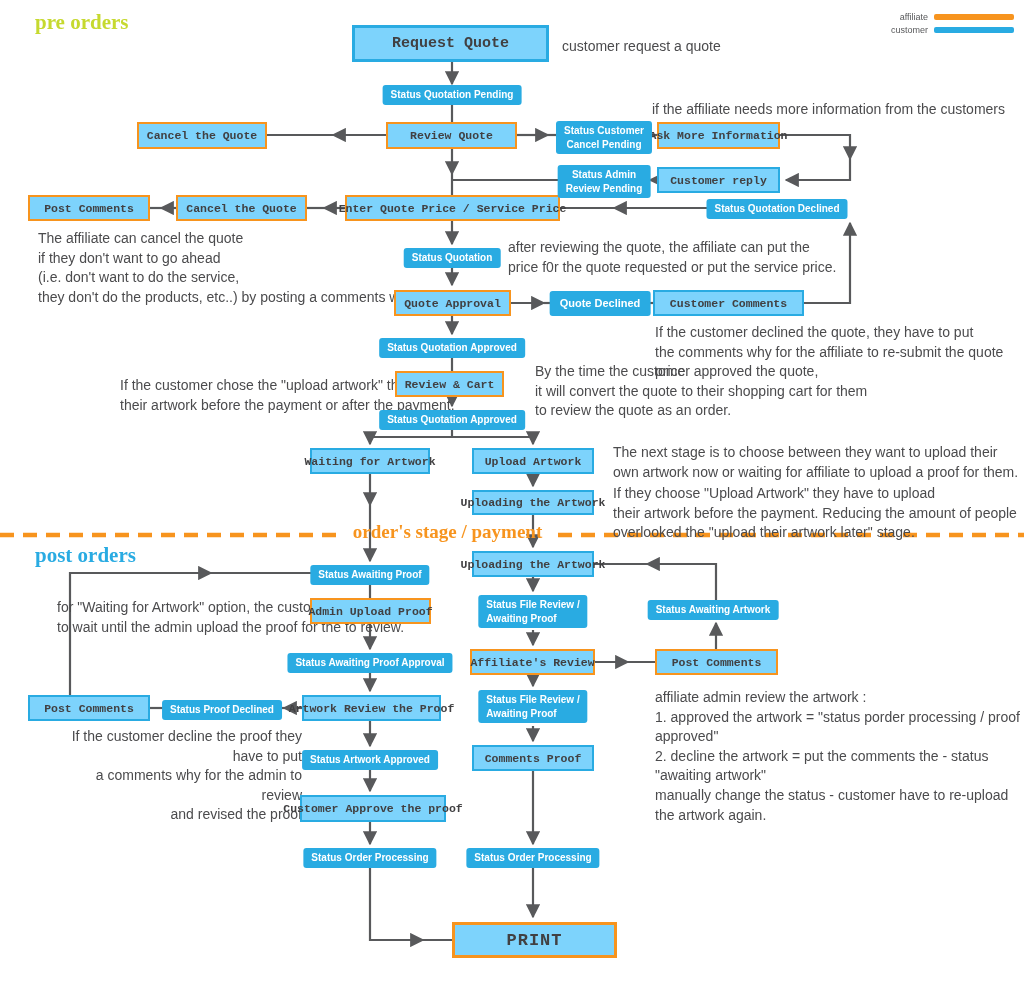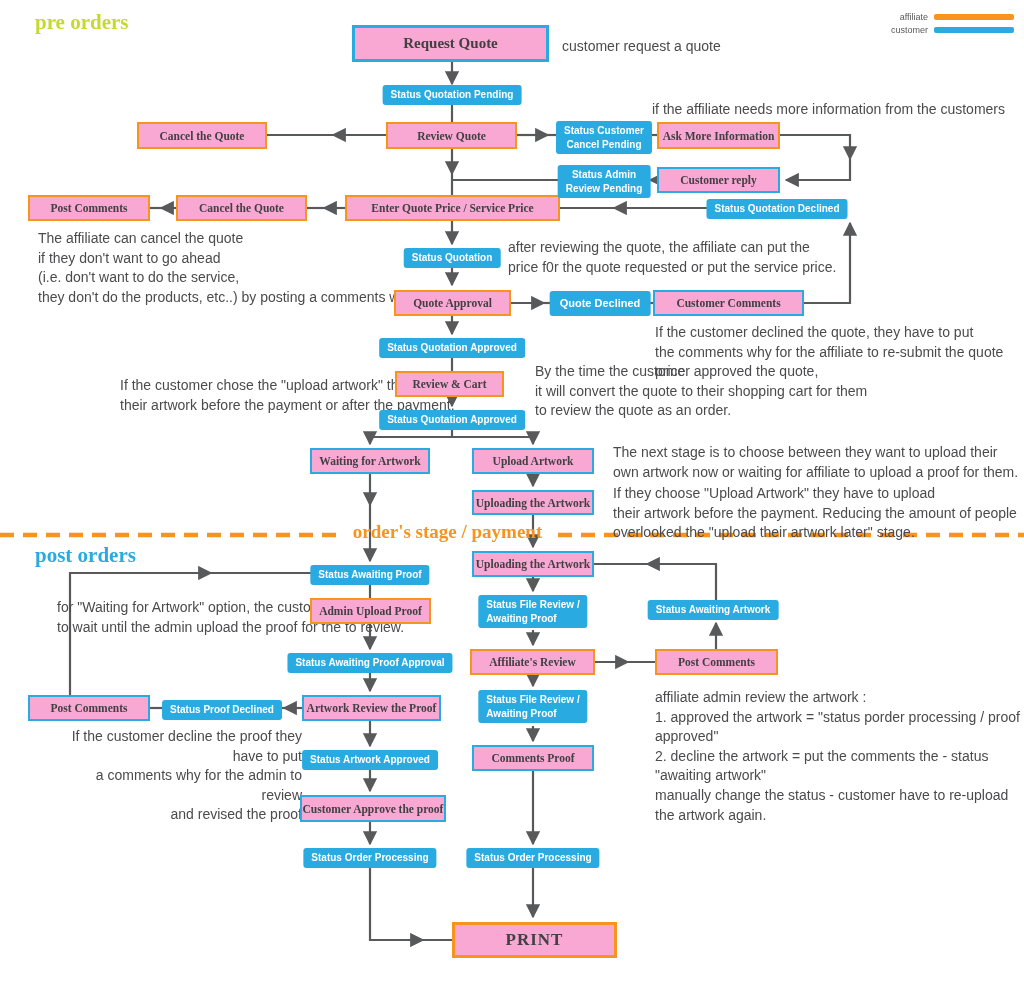--- a/index.html
+++ b/index.html
@@ -1,20 +1,20 @@
 <!DOCTYPE html>
 <html><head>
 <meta charset="utf-8">
 <style>
   *{box-sizing:border-box;margin:0;padding:0}
   html,body{width:1024px;height:991px}
   body{position:relative;background:#fff;font-family:"Liberation Sans",sans-serif;overflow:hidden}
   svg.wires{position:absolute;left:0;top:0;z-index:0}
-  .box{position:absolute;background:#f9a8d4;border:2.5px solid #F7941E;display:flex;align-items:center;justify-content:center;
-       text-align:center;font-family:Liberation Serif, serif;font-weight:bold;font-size:11.5px;color:#414042;
+  .box{position:absolute;background:#7dd3fc;border:2.5px solid #F7941E;display:flex;align-items:center;justify-content:center;
+       text-align:center;font-family:Liberation Mono, monospace;font-weight:bold;font-size:11.5px;color:#414042;
        white-space:nowrap;z-index:2}
   .box.blue{border-color:#29ABE2}
   .box.orange{border-color:#F7941E}
   .box.big{font-size:15px;border-width:3px}
   .box.print{font-size:17px;border-width:3px;letter-spacing:1px}
   .badge{position:absolute;transform:translateX(-50%);background:#29ABE2;color:#fff;
          font:bold 10px/1.35 "Liberation Sans",sans-serif;padding:3px 8px;border-radius:3px;
          white-space:pre-line;text-align:center;z-index:2}
   .badge.lg{font-size:11px;padding:5px 10px}
   .badge.left{text-align:left}

